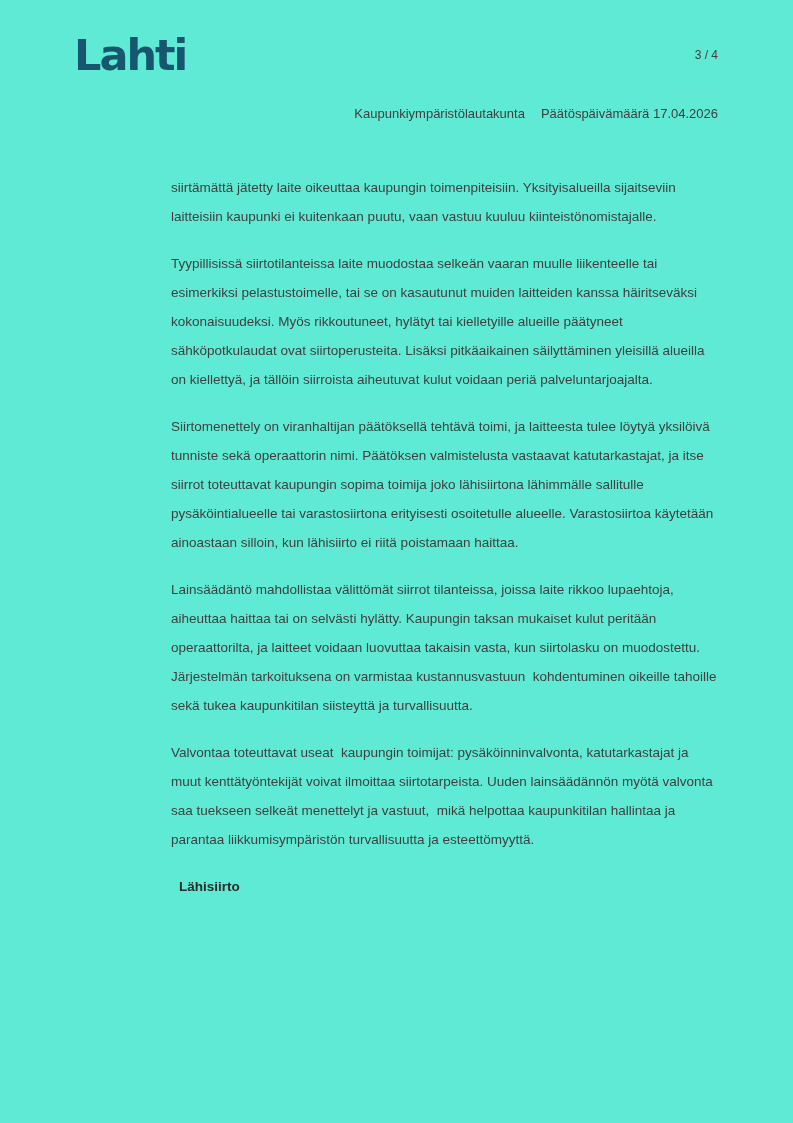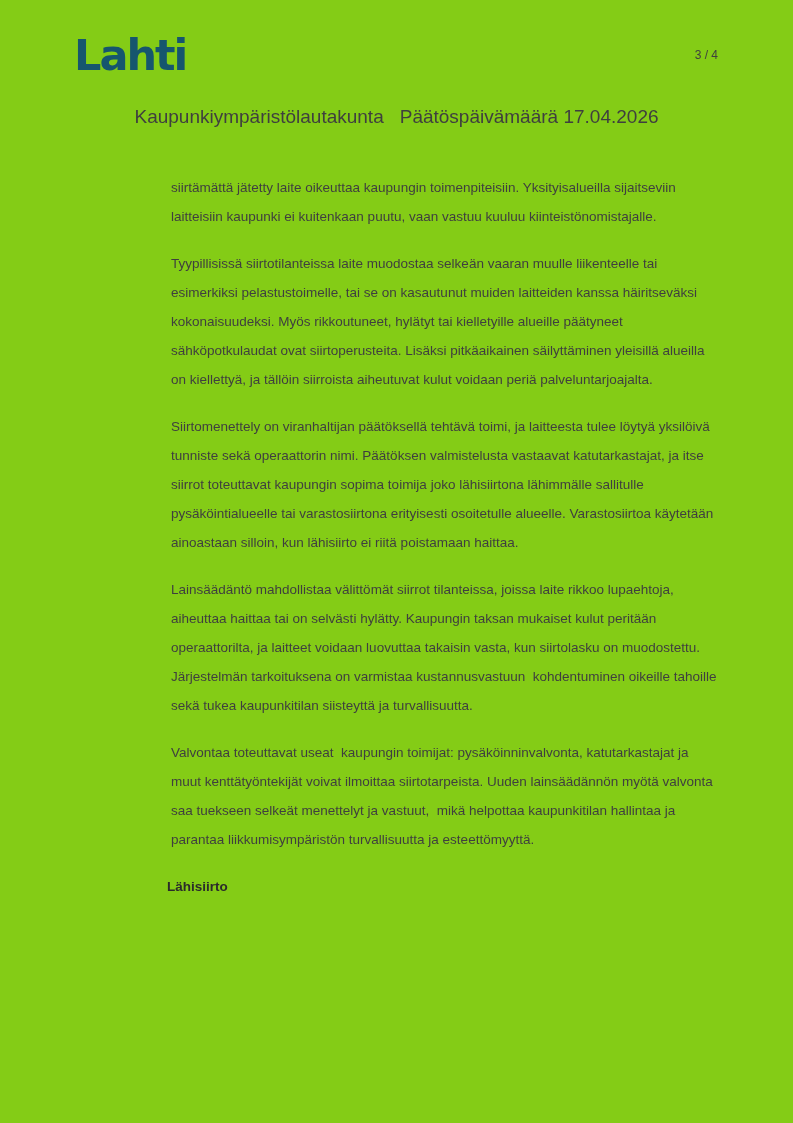--- a/index.html
+++ b/index.html
@@ -12,21 +12,21 @@
     width: 793px;
     height: 1123px;
     position: relative;
     overflow: hidden;
     font-family: "Liberation Sans", sans-serif;
     color: var(--text-color, #3f3f3f);
   }
   .page {
     position: absolute;
     inset: 0;
-    background: #84cc16;
+    background: #5eead4;
   }
   
   .logo {
     position: absolute;
     left: 74px;
     top: 34px;
     font-family: "DejaVu Sans", sans-serif;
     font-weight: 700;
     font-size: 43px;
     line-height: 1;
@@ -44,41 +44,41 @@
     font-size: 12px;
     color: var(--text-color, #3f3f3f);
   }
   
   .header-row {
     position: absolute;
     top: 106px;
     left: 75px;
     width: 643px;
     display: flex;
-    justify-content: center;
-    font-size: 19px;
+    justify-content: flex-end;
+    font-size: 13px;
     color: var(--text-color, #3f3f3f);
     gap: 16px;
   }
   
   .content {
     position: absolute;
     left: 163px;
     top: 173px;
     width: 557px;
     font-size: 13.5px;
     line-height: 29px;
     color: var(--text-color, #3f3f3f);
   }
   .content p {
     margin: 0 0 18px 8px;
     white-space: pre-wrap;
   }
   .content h3 {
-    margin: 4px;
+    margin: 16px;
     font-size: 13.5px;
     line-height: 29px;
     font-weight: 700;
     color: #2b2b2b;
   }
 </style>
 </head>
 <body>
 
 <div class="page">

